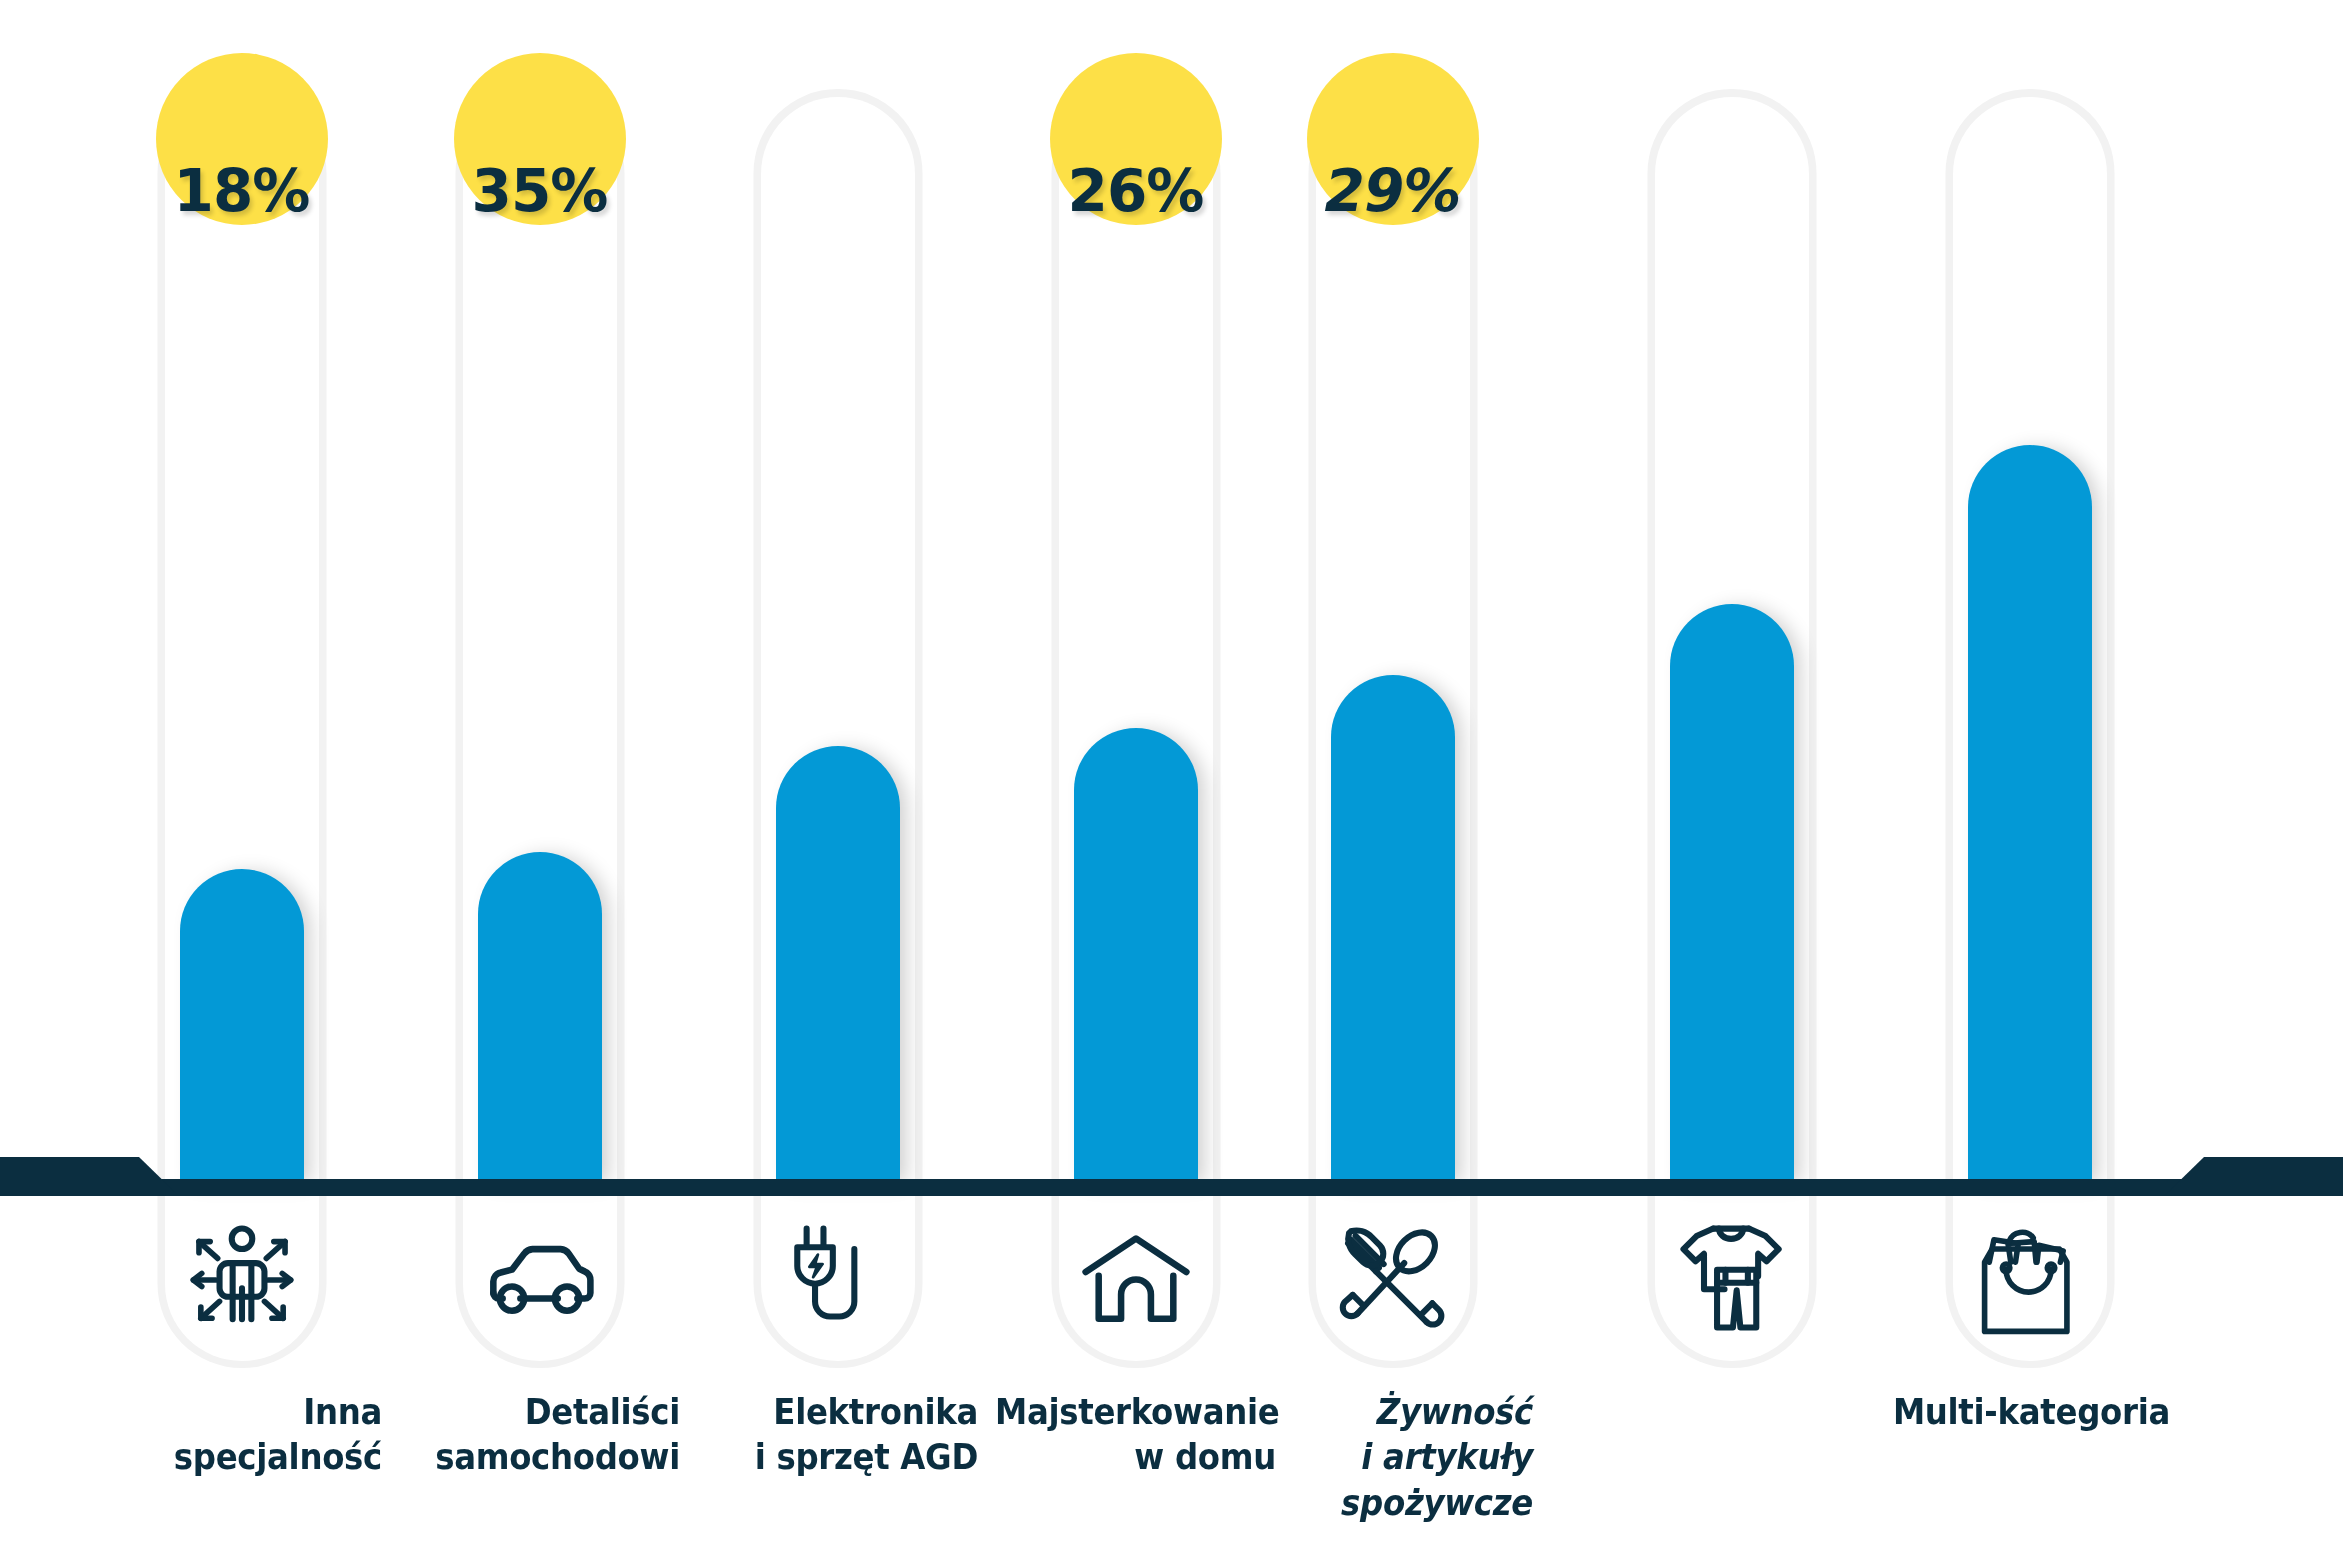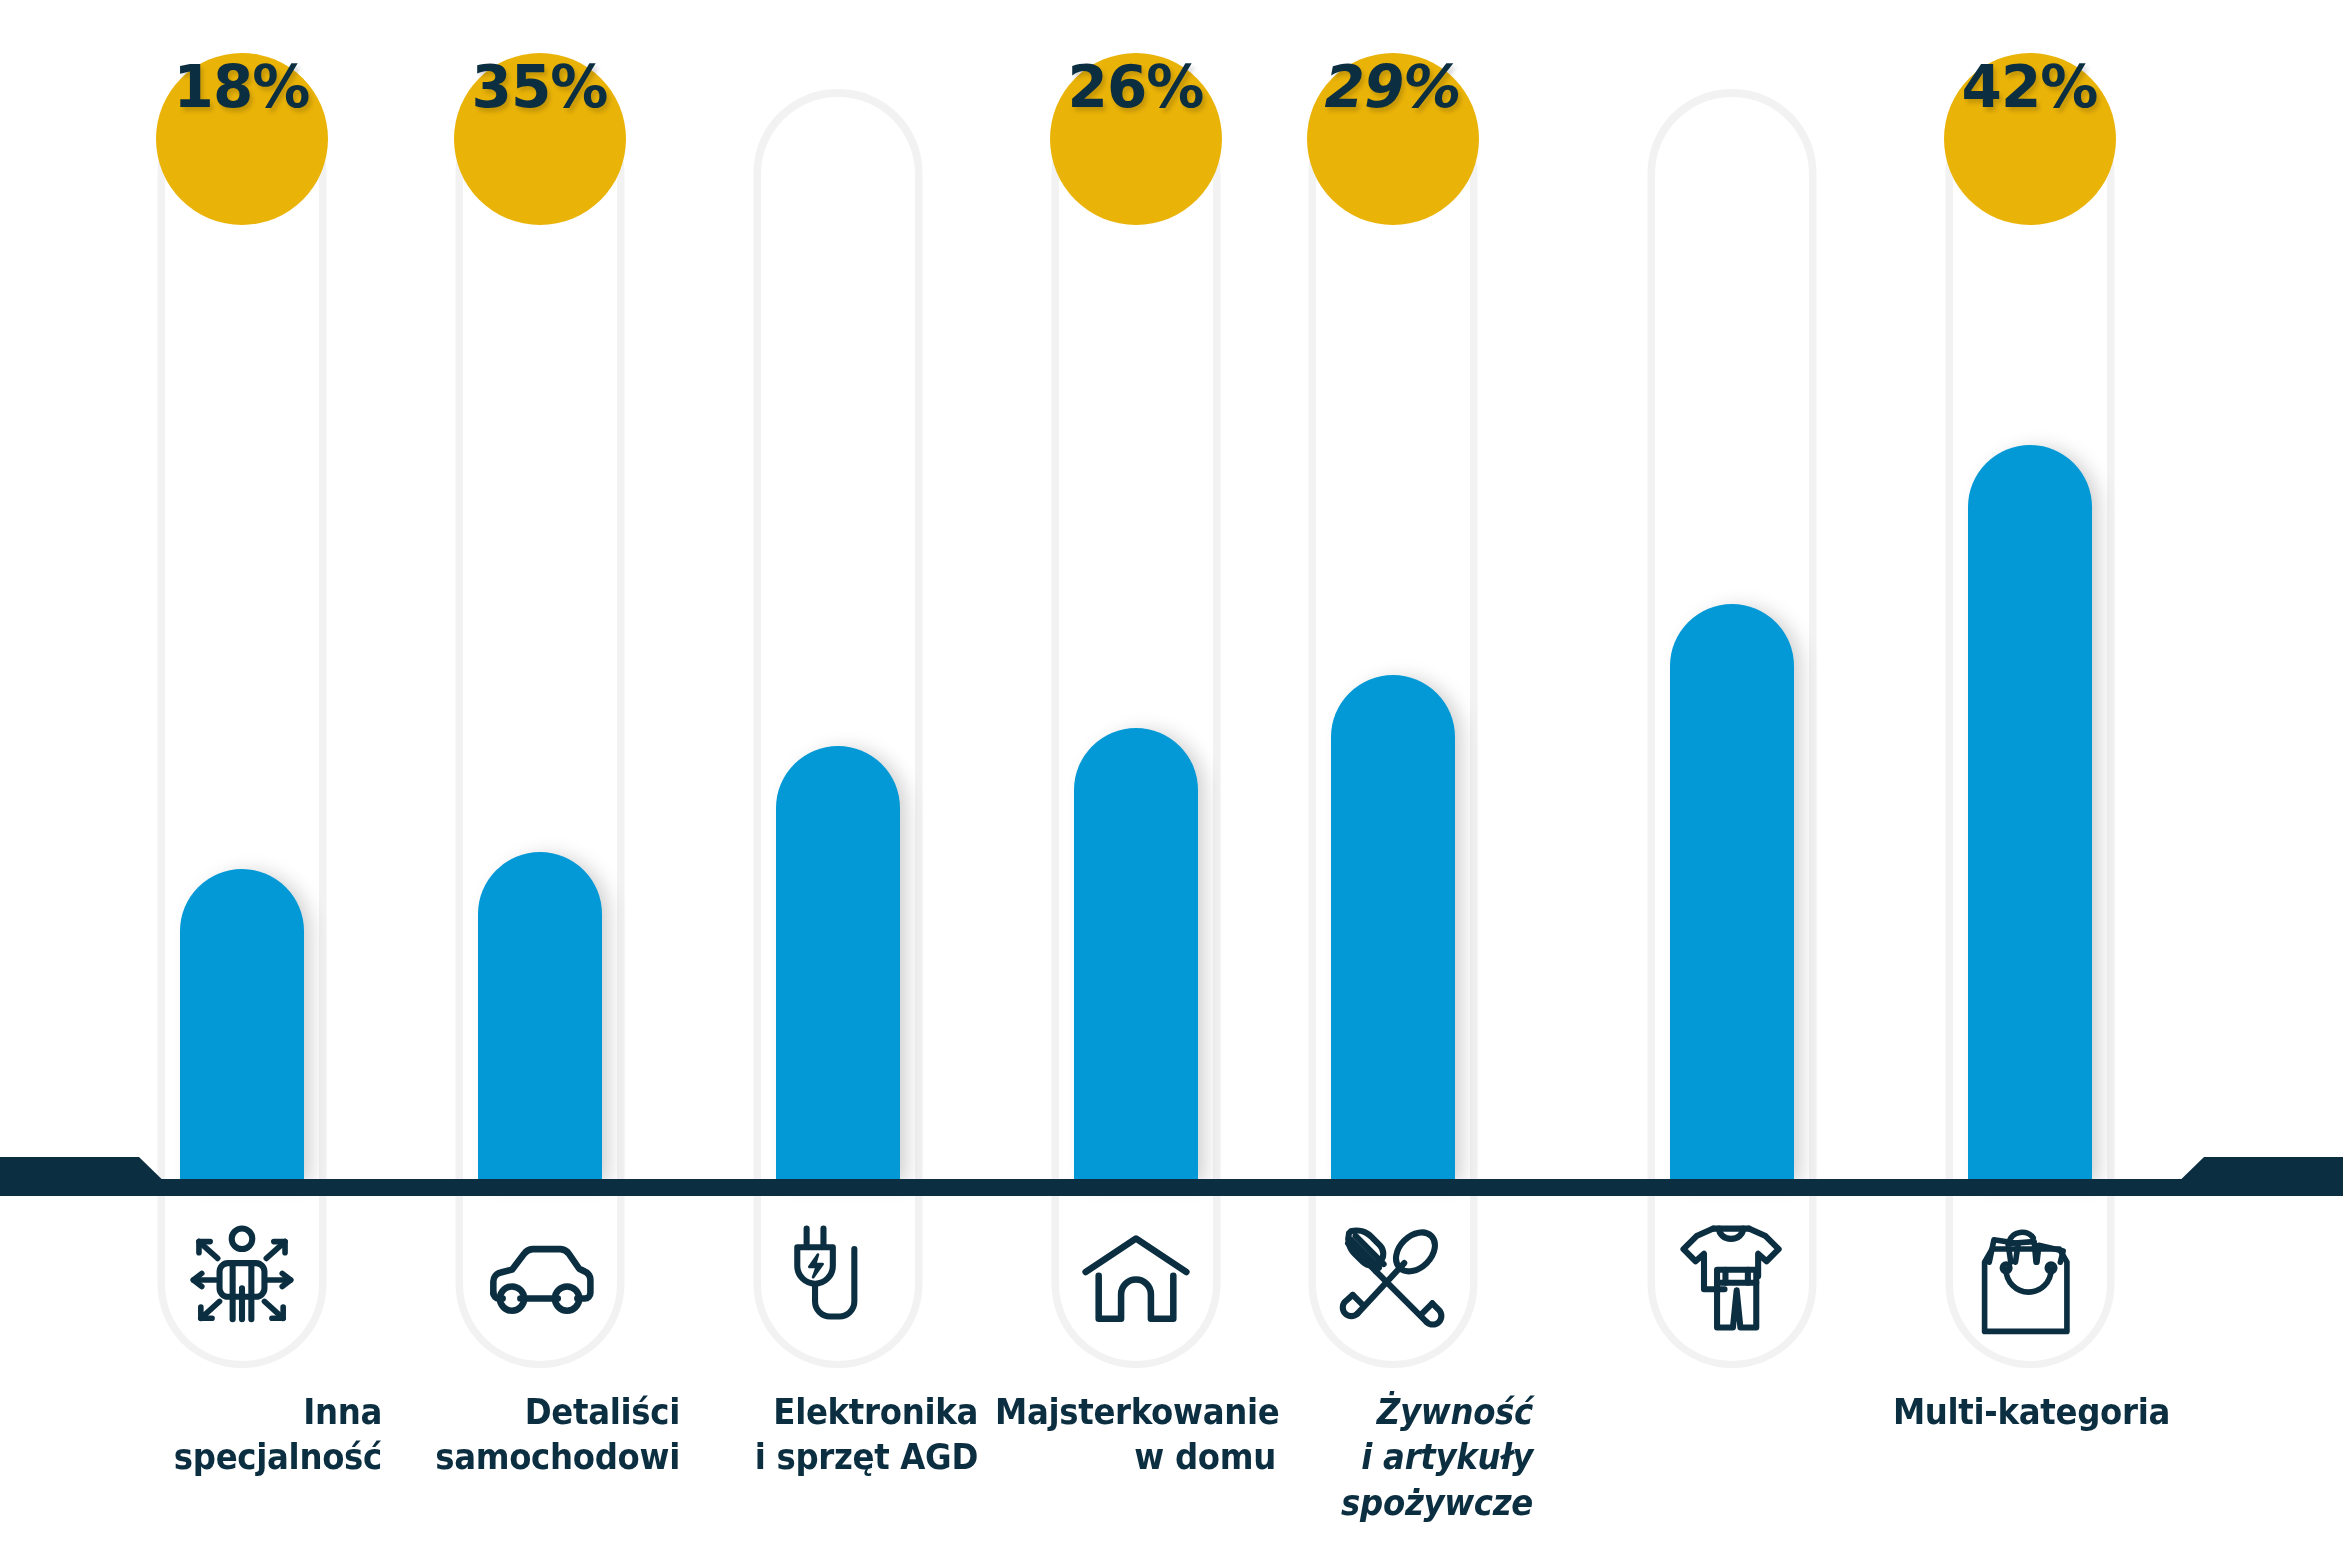--- a/index.html
+++ b/index.html
@@ -68,23 +68,23 @@
   }
 
   
   .badge{
     position:absolute;
     left:50%;
     transform:translateX(-50%);
     top:53px;
     width:172px;height:172px;
     border-radius:50%;
-    background:#eab308;
+    background:#fde047;
     display:flex;
-    align-items:flex-start;
+    align-items:flex-end;
     justify-content:center;
   }
   .badge span{
     font-family:"DejaVu Sans", sans-serif;
     font-weight:bold;
     font-size:58px;
     letter-spacing:-0.9px;
     color:#0b2e40;
     text-shadow:2.8px 3.7px 4.7px rgba(0,0,0,0.16);
   }
@@ -288,23 +288,20 @@
       <path d="M44 52 h42 v62 h-17 l-4 -40 l-4 40 h-17 z"></path>
       <path d="M44 66 h42"></path>
       <path d="M53 52 v14 M77 52 v14"></path>
     </svg>
         </div>
       </div>
       <div class="col" style="left: 1945px;">
     <div class="track"></div>
     <div class="track-inner"></div>
     <div class="bar" style="height:742px"></div>
-    <div class="badge">
-      <span>42%</span>
-    </div>
     <div class="icon-wrap">
     <svg width="109" height="116" viewBox="0 0 116 124" fill="none" stroke="#0b2e40" stroke-width="6" stroke-linecap="round" stroke-linejoin="round">
       <path d="M10 44 l8 -14 h72 l8 14 v74 h-88 z"></path>
       <path d="M33 52 a24 24 0 0 0 48 0" stroke-width="6"></path>
       <circle cx="33" cy="50" r="4"></circle>
       <circle cx="81" cy="50" r="4"></circle>
       <path d="M15 44 l5 -24 l26 4 l-3 20"></path>
       <path d="M38 44 l-3 -20 l28 -2 l2 22"></path>
       <path d="M66 44 l2 -18 l26 6 l-3 12"></path>
       <path d="M36 22 a15 15 0 0 1 26 -4"></path>

